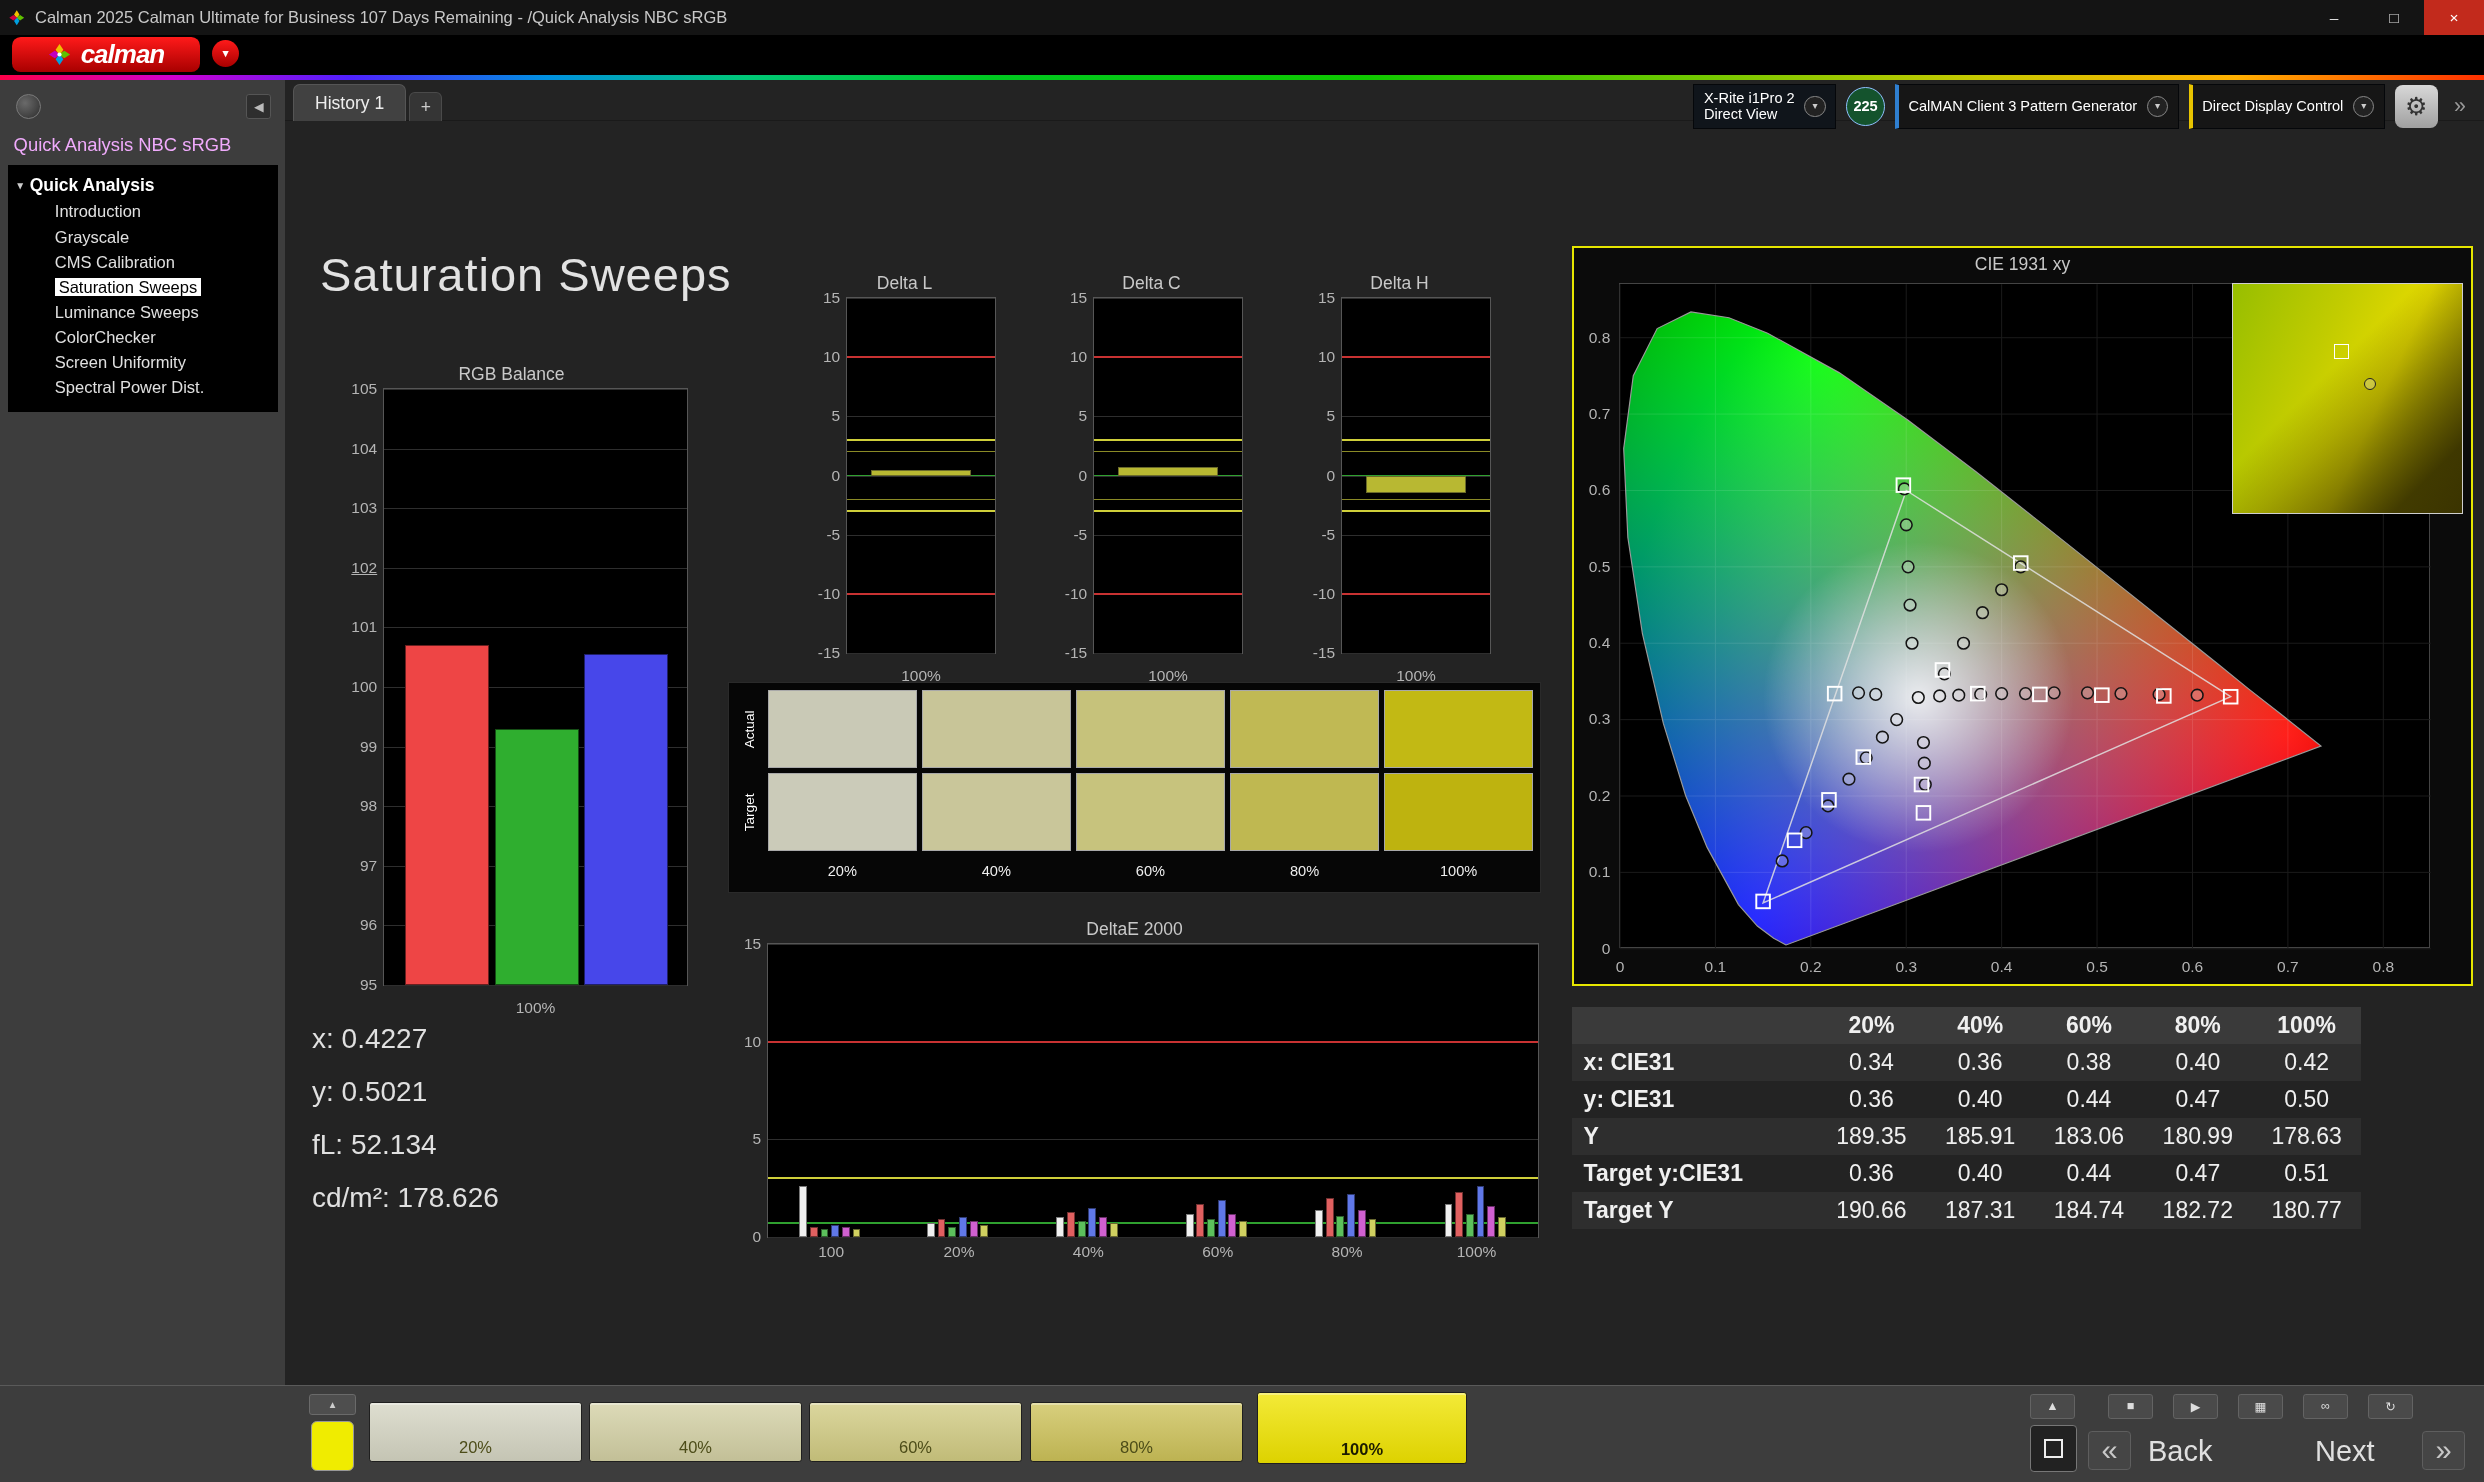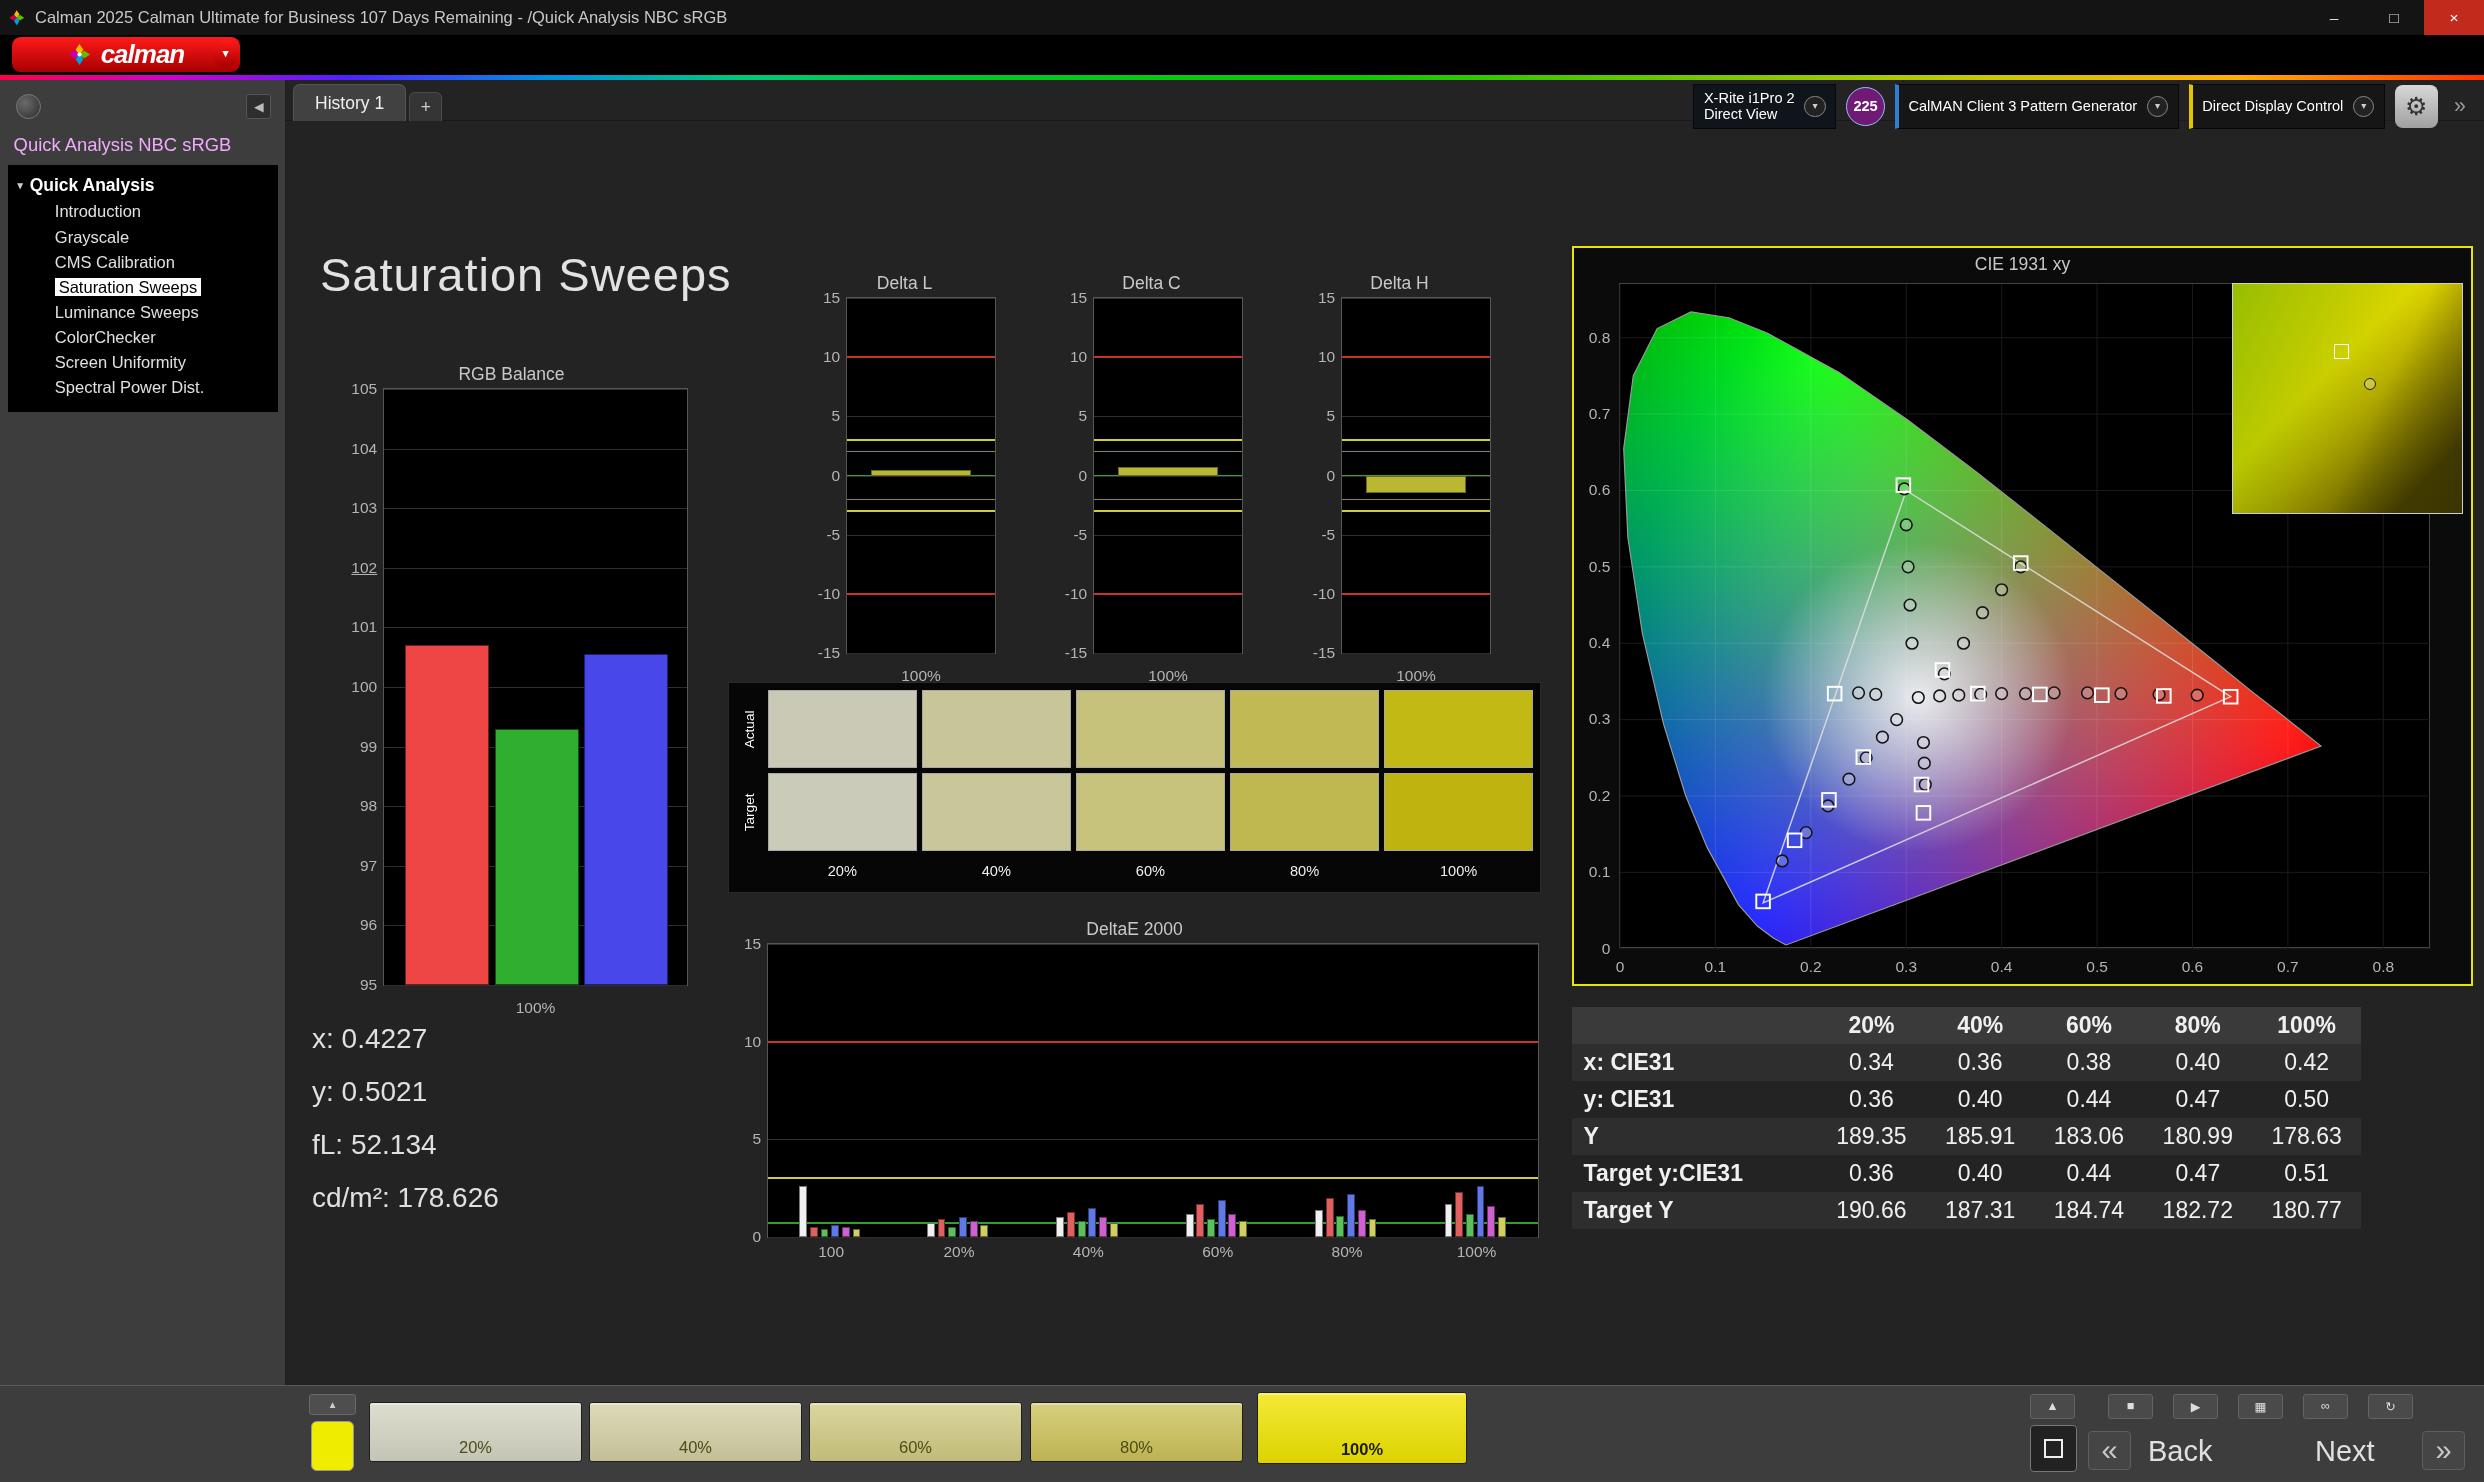--- a/index.html
+++ b/index.html
@@ -8,21 +8,21 @@
 
   
   .titlebar{position:absolute;top:0;left:0;right:0;height:35px;background:#141414;display:flex;align-items:center;color:#c8c8c8;font-size:16.5px;z-index:20}
   .titlebar .ticon{margin:0 9.7px 0 7.8px;display:flex}
   .winbtns{margin-left:auto;display:flex;height:100%}
   .winbtn{width:60px;display:flex;align-items:center;justify-content:center;color:#ddd;font-size:15.5px}
   .winbtn.close{background:#c22a1c;color:#fff}
 
   
   .logorow{position:absolute;top:35px;left:0;right:0;height:40px;background:#000;z-index:19}
-  .calman-pill{position:absolute;left:11.6px;top:1.9px;height:35px;width:228px;background:linear-gradient(180deg,#ff1a1a,#a80000);border-radius:8.7px;display:flex;align-items:center;justify-content:center;gap:8.7px;box-shadow:0 1px 3.9px rgba(0,0,0,.9)}
+  .calman-pill{position:absolute;left:11.6px;top:1.9px;height:35px;width:188px;background:linear-gradient(180deg,#ff1a1a,#a80000);border-radius:8.7px;display:flex;align-items:center;justify-content:center;gap:8.7px;box-shadow:0 1px 3.9px rgba(0,0,0,.9)}
   .calman-pill .brand{color:#fff;font-size:26px;font-weight:bold;font-style:italic;letter-spacing:-1px}
   .logo-dd{position:absolute;left:212px;top:4.9px;width:27px;height:27px;border-radius:50%;background:linear-gradient(180deg,#ff1a1a,#a80000);color:#fff;display:flex;align-items:center;justify-content:center;font-size:10.7px}
   .rainbow{position:absolute;top:75px;left:0;right:0;height:4.9px;z-index:19;background:linear-gradient(90deg,#ff0048 0%,#d000d0 7%,#5020ff 14%,#0090e0 22%,#00c878 30%,#00c820 40%,#10c800 55%,#70c800 68%,#c8c800 80%,#ffb000 90%,#ff3000 100%)}
 
   
   .sidebar{position:absolute;top:80px;left:0;width:285px;bottom:0;background:#3d3d3d;z-index:5}
   .sb-circle{position:absolute;top:13.6px;left:15.5px;width:25px;height:25px;border-radius:50%;background:radial-gradient(circle at 35% 35%,#6a6a6a,#2c2c2c);border:1px solid #7a7a7a}
   .sb-collapse{position:absolute;top:13.6px;right:13.6px;width:25px;height:25px;background:#2e2e2e;border:1px solid #555;color:#bbb;display:flex;align-items:center;justify-content:center;font-size:12.6px;border-radius:2.9px}
   .workflow-title{position:absolute;top:54px;left:13.6px;font-size:18.4px;color:#f0abfc}
   .tree{position:absolute;top:85px;left:7.8px;width:270px;background:#000;padding:5.8px 0 11.6px}
@@ -36,21 +36,21 @@
   .tabstrip{position:absolute;top:0;left:0;right:0;height:41px;box-shadow:inset 0 -1px 0 #1a1a1a;display:flex;align-items:flex-end;padding-left:7.8px;gap:2.9px}
   .tab{height:37px;background:#414141;color:#eee;font-size:17.5px;padding:0 21.3px;display:flex;align-items:center;border-radius:6.8px 6.8px 0 0;border:1px solid #555;border-bottom:none}
   .tab-add{height:29px;width:33px;background:#353535;color:#ccc;font-size:17.5px;display:flex;align-items:center;justify-content:center;border-radius:5.8px 5.8px 0 0;border:1px solid #4a4a4a;border-bottom:none}
 
   .devicebar{position:absolute;top:3.9px;right:11.6px;height:45px;display:flex;align-items:center;gap:9.7px;z-index:8}
   .devbox{height:45px;background:#10151b;border:1px solid #05070a;color:#fff;display:flex;align-items:center;gap:9.7px;padding:0 9.7px;font-size:14.6px}
   .devbox .dd{width:21.3px;height:21.3px;border:1px solid #888;border-radius:50%;display:flex;align-items:center;justify-content:center;font-size:8.7px;color:#ccc;background:#222;flex:none}
   .devbox.meter .two-line{display:flex;flex-direction:column;line-height:16.5px}
   .devbox.pattern{border-left:4.9px solid #2f7fd0;background:#161616}
   .devbox.display{border-left:4.9px solid #e8c400;background:#161616}
-  .badge{width:39px;height:39px;border-radius:50%;background:#701a75;border:1.9px solid #8fc0ff;color:#fff;font-weight:bold;font-size:14.6px;display:flex;align-items:center;justify-content:center}
+  .badge{width:39px;height:39px;border-radius:50%;background:#14532d;border:1.9px solid #8fc0ff;color:#fff;font-weight:bold;font-size:14.6px;display:flex;align-items:center;justify-content:center}
   .gearbtn{width:43px;height:43px;border-radius:7.8px;background:linear-gradient(180deg,#d8d8d8,#a0a0a0);color:#333;font-size:25px;display:flex;align-items:center;justify-content:center}
   .panel-collapse{width:25px;height:43px;color:#999;font-size:21.3px;display:flex;align-items:center;justify-content:center}
 
   .page-title{position:absolute;left:35px;top:167px;font-size:47px;color:#e2e2e2;letter-spacing:1px}
 
   .chart-title{text-align:center;font-size:17.5px;color:#c8c8c8;height:27px;line-height:27px}
   .plotbox{position:absolute;background:#000;border:1px solid #565656}
   .ylab{position:absolute;right:100%;padding-right:6.8px;transform:translateY(-50%);font-size:15.5px;color:#b4b4b4;white-space:nowrap}
   .gline{position:absolute;left:0;right:0;height:1px;background:#2e2e2e}
   .hline{position:absolute;left:0;right:0}

